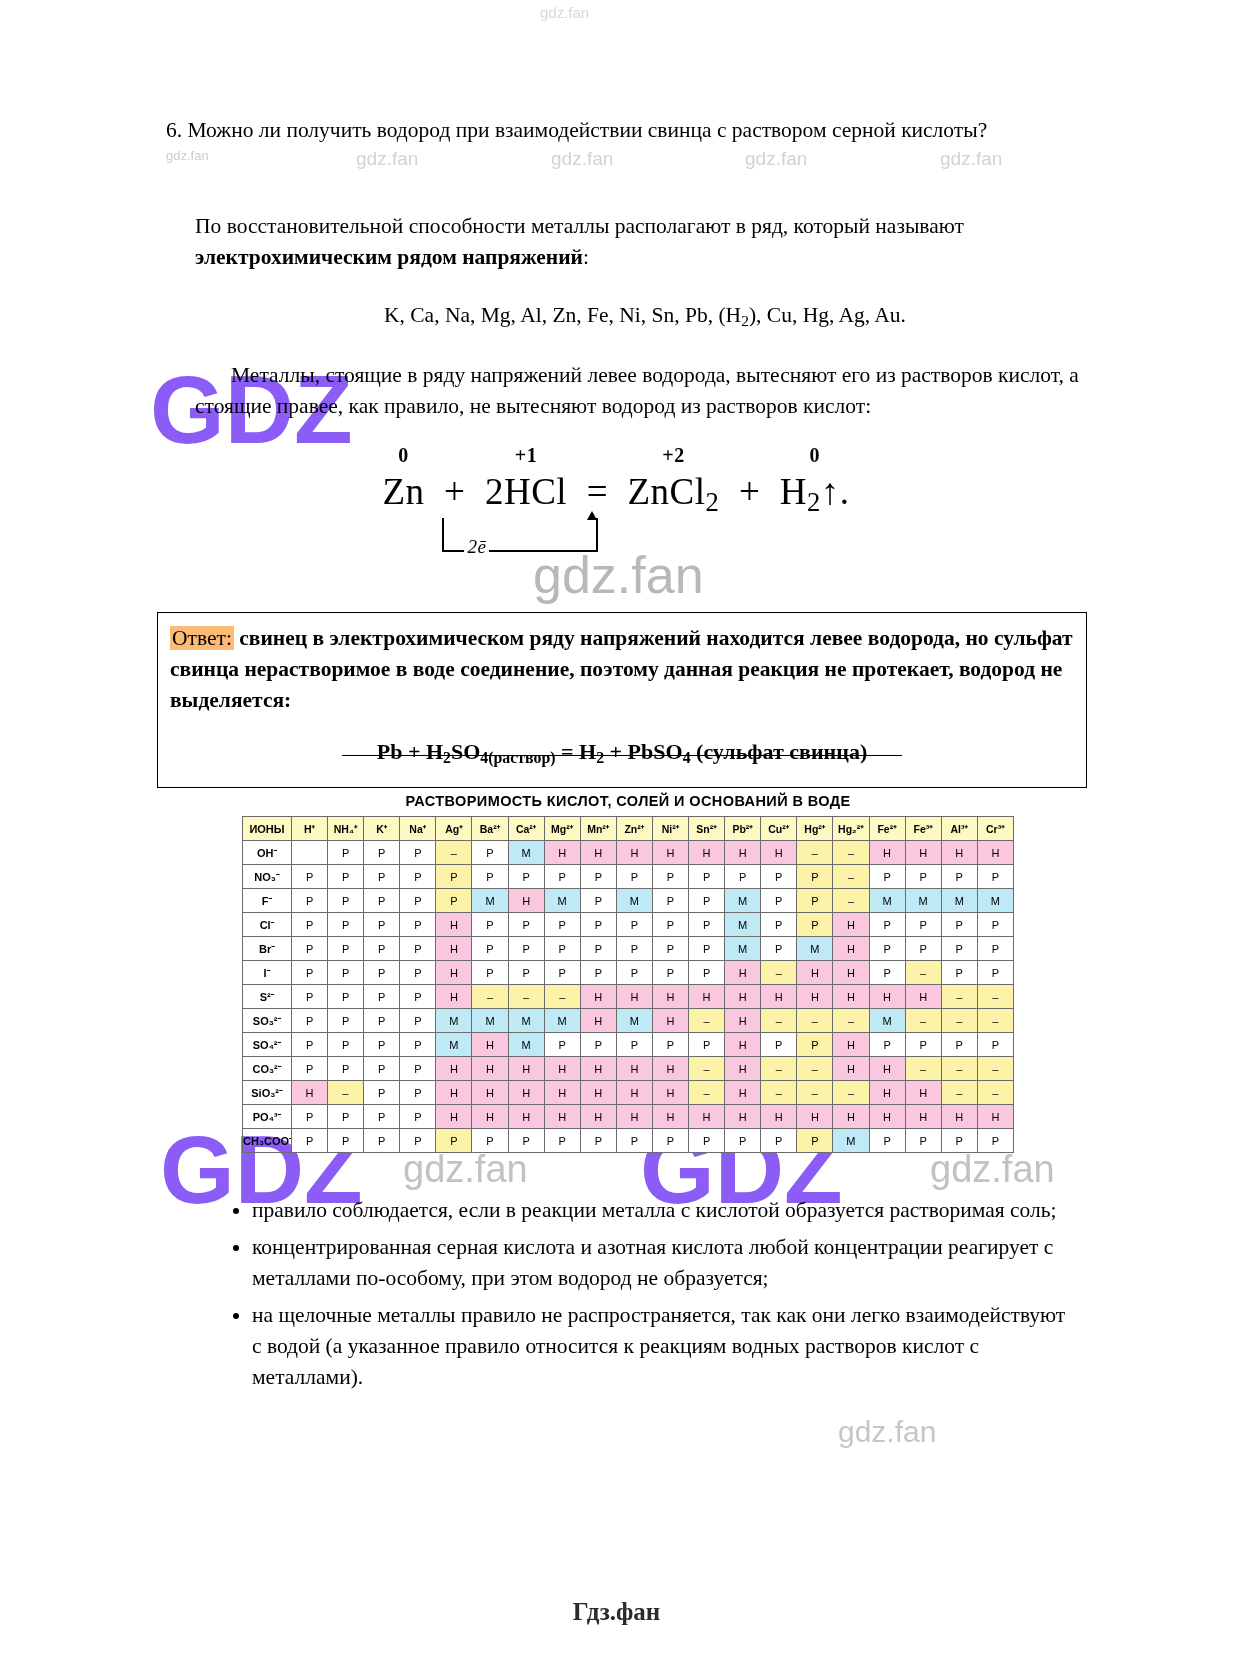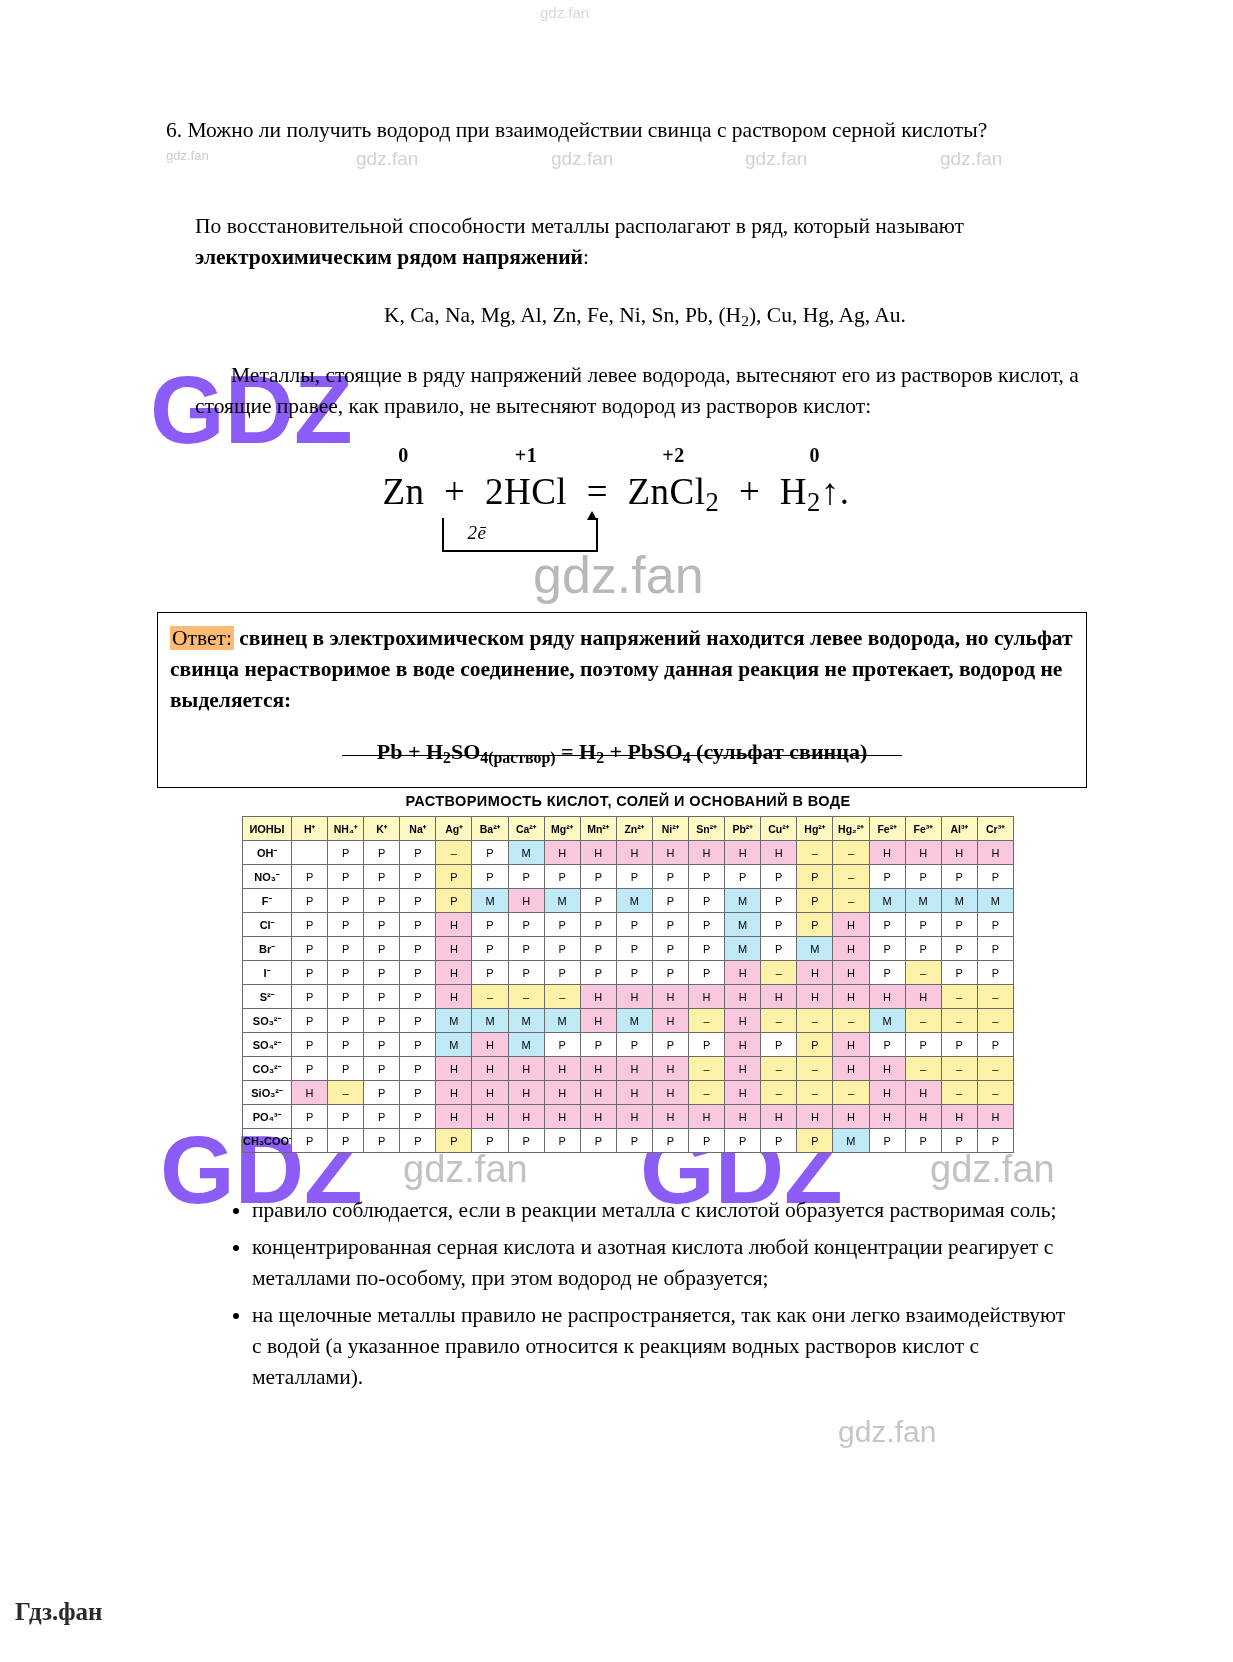--- a/index.html
+++ b/index.html
@@ -103,21 +103,21 @@
     top: 48px;
     width: 152px;
     height: 32px;
     border-left: 2px solid #000;
     border-bottom: 2px solid #000;
     border-right: 2px solid #000;
   }
   .arrow-box .lbl {
     position: absolute;
     left: 20px;
-    top: 4px;
+    top: 18px;
     font-size: 19px;
     font-style: italic;
     background: #fff;
     padding: 0 3px;
   }
   .arrow-box .ah {
     position: absolute;
     right: -1px;
     top: -7px;
     width: 0; height: 0;
@@ -213,22 +213,23 @@
     top: 1195px;
     width: 870px;
     font-size: 21.5px;
     line-height: 31px;
   }
   .bullets ul { margin: 0; padding-left: 42px; }
   .bullets li { margin-bottom: 6px; }
 
   .footer {
     position: absolute;
-    left: 15px; right: 0;
+    left: 0; right: 0;
     top: 1598px;
+    text-align: center;
     font-family: "Liberation Serif", serif;
     font-size: 25px;
     font-weight: bold;
     color: #2b2b2b;
   }
 </style>
 </head>
 <body>
 
 <div class="page">

